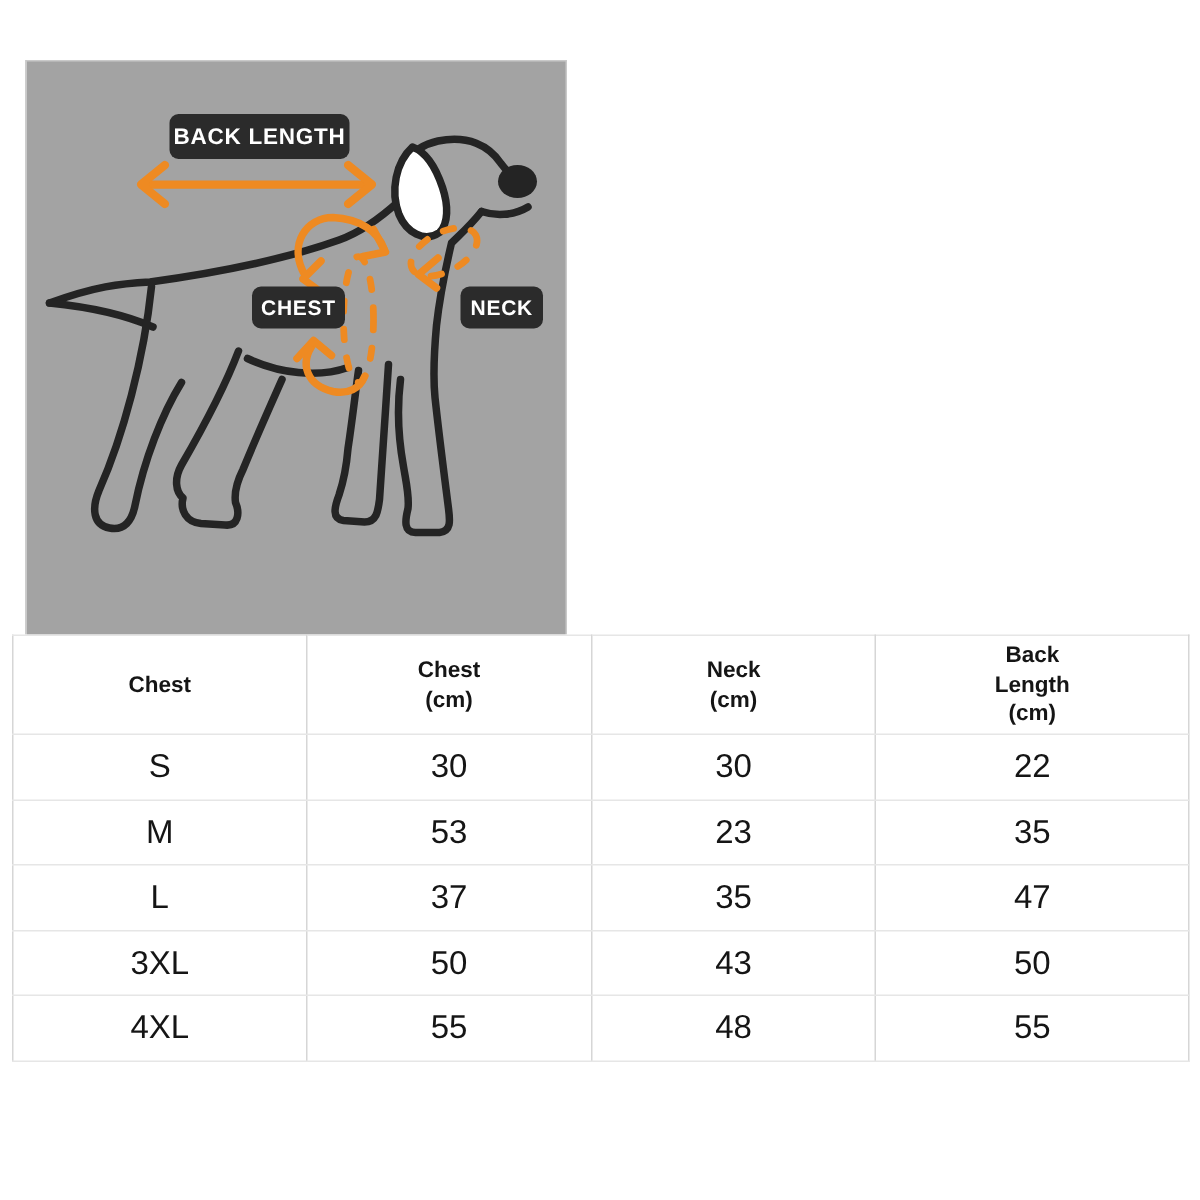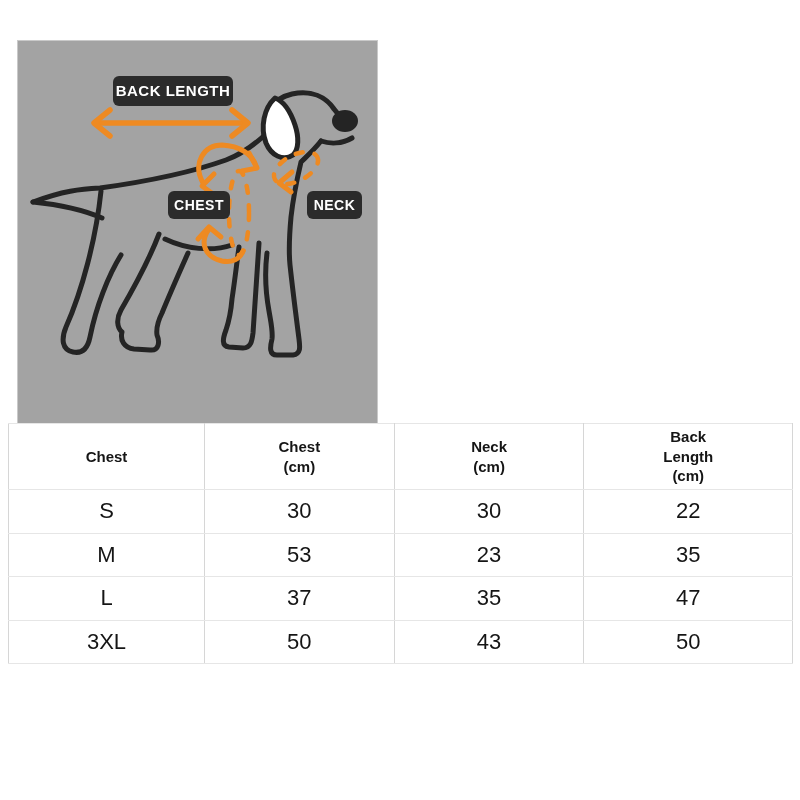--- a/index.html
+++ b/index.html
@@ -172,16 +172,22 @@
         <td>37</td>
         <td>35</td>
         <td>47</td>
       </tr>
       <tr>
         <td>3XL</td>
         <td>50</td>
         <td>43</td>
         <td>50</td>
       </tr>
+      <tr>
+        <td>4XL</td>
+        <td>55</td>
+        <td>48</td>
+        <td>55</td>
+      </tr>
     </tbody>
   </table>
 
 </div>
 
 </body></html>

